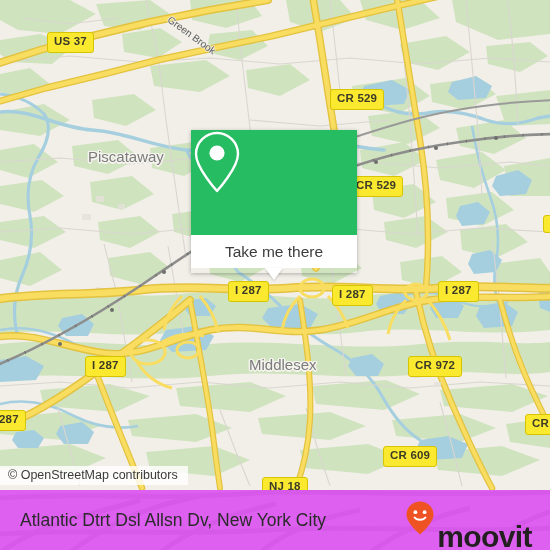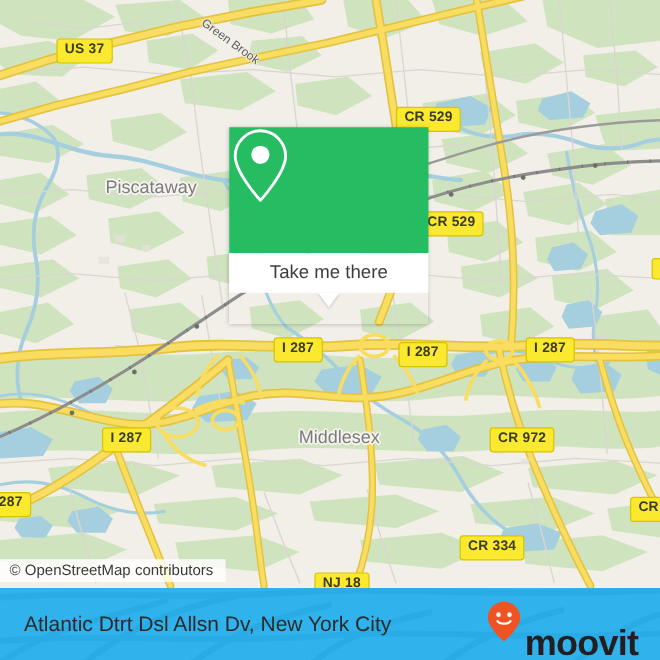--- a/index.html
+++ b/index.html
@@ -42,21 +42,21 @@
     font-size:11.5px;
     line-height:1;
     padding:3px 6px 4px 6px;
     white-space:nowrap;
     box-sizing:border-box;
     letter-spacing:.2px;
   }
 
   
   #card{
-    position:absolute;left:191px;top:106px;width:166px;height:164px;
+    position:absolute;left:191px;top:130px;width:166px;height:143px;
     box-shadow:0 1px 4px rgba(0,0,0,.28);
     z-index:40;
   }
   #card-green{
     position:absolute;left:0;top:0;width:166px;height:105px;
     background:#25bc62;
     display:flex;align-items:center;justify-content:center;
   }
   #card-green svg{display:block;}
   #card-cta{
@@ -83,21 +83,21 @@
     padding:2px 10px 3px 8px;
     background:rgba(255,255,255,.80);
     font-family:"Liberation Sans", sans-serif;
     font-size:12.5px;color:#3a3a3a;
     z-index:45;white-space:nowrap;
   }
 
   
   #footer{
     position:absolute;left:0;top:490px;width:550px;height:60px;
-    background:#0ea5e9;overflow:hidden;
+    background:#d946ef;overflow:hidden;
   }
   #footer-bg{position:absolute;left:0;top:-490px;opacity:.14;}
   #footer-inner{
     position:absolute;inset:0;
     display:flex;align-items:center;justify-content:space-between;
     padding:0 18px 0 20px;box-sizing:border-box;
   }
   #footer-title{
     font-family:"Liberation Sans", sans-serif;
     font-size:17.5px;color:#2b2b2b;white-space:nowrap;
@@ -323,21 +323,21 @@
     <div class="water-label" style="left:172px;top:14px;transform:rotate(36deg);transform-origin:left top;">Green Brook</div>
 
     <div class="shield" style="left:47px;top:32px;">US 37</div>
     <div class="shield" style="left:330px;top:89px;">CR 529</div>
     <div class="shield" style="left:349px;top:176px;z-index:30;">CR 529</div>
     <div class="shield" style="left:228px;top:281px;">I 287</div>
     <div class="shield" style="left:332px;top:285px;">I 287</div>
     <div class="shield" style="left:438px;top:281px;">I 287</div>
     <div class="shield" style="left:85px;top:356px;">I 287</div>
     <div class="shield" style="left:408px;top:356px;">CR 972</div>
-    <div class="shield" style="left:383px;top:446px;">CR 334</div>
+    <div class="shield" style="left:383px;top:446px;">CR 609</div>
     <div class="shield" style="left:262px;top:477px;">NJ 18</div>
     <div class="shield" style="left:-8px;top:410px;">287</div>
     <div class="shield" style="left:525px;top:414px;">CR 5</div>
     <div class="shield" style="left:543px;top:215px;width:14px;height:18px;padding:3px 2px;"></div>
 
     <div id="card">
       <div id="card-green">
         <span>
           <svg width="52" height="64" viewBox="0 0 52 64" aria-hidden="true">
             <path d="M26 3 C14.5 3 5 12.4 5 24 C5 38 26 61 26 61 C26 61 47 38 47 24 C47 12.4 37.5 3 26 3 Z" fill="none" stroke="#ffffff" stroke-width="2.4" stroke-linejoin="round"></path>

